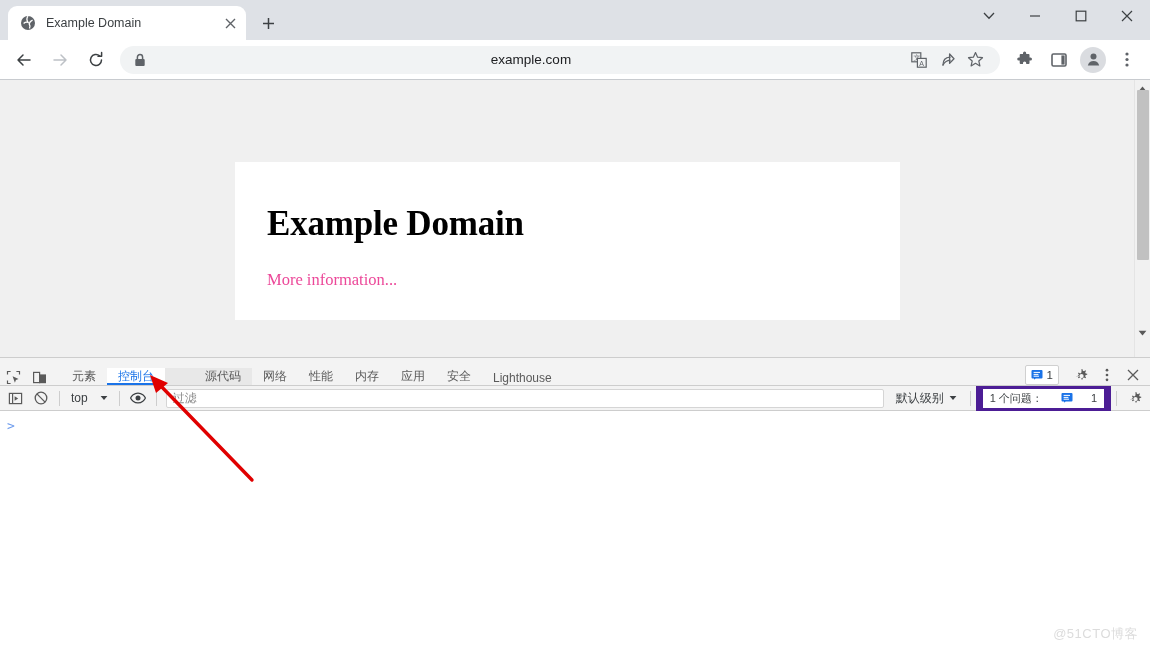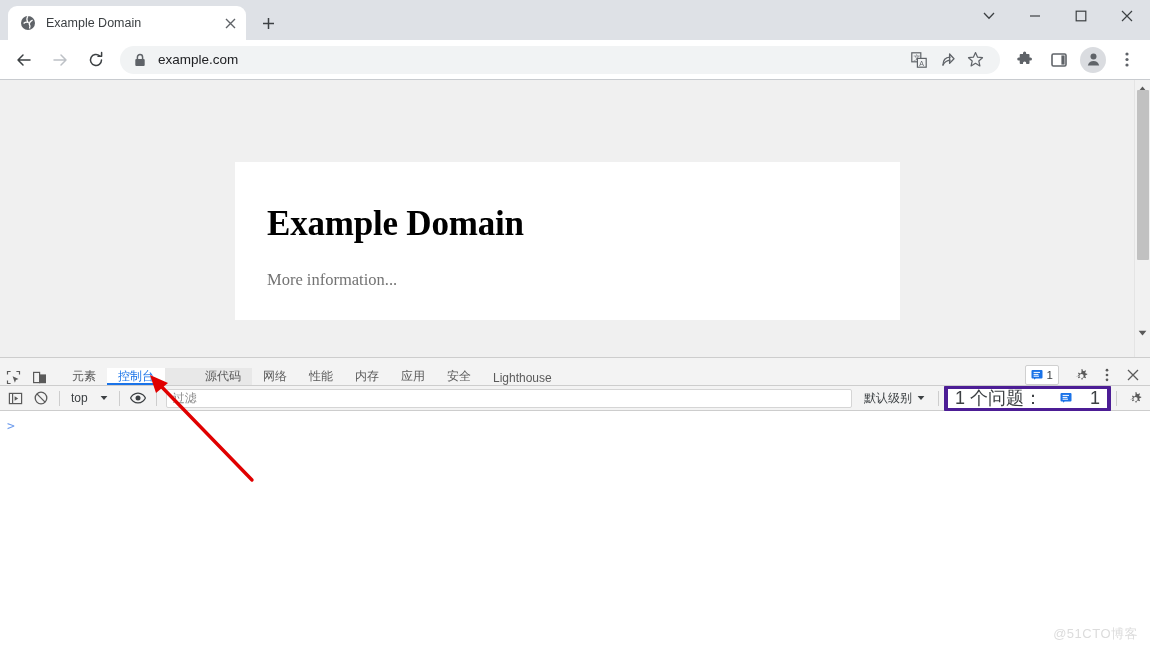--- a/index.html
+++ b/index.html
@@ -128,20 +128,21 @@
     flex: 0 0 16px;
     margin-right: 10px;
     display: block;
   }
   .omnibox-url {
     font-size: 13.5px;
     color: #202124;
     flex: 1 1 auto;
     white-space: nowrap;
     overflow: hidden;
+    text-align: center;
   }
   .omni-action {
     width: 26px;
     height: 26px;
     display: flex;
     align-items: center;
     justify-content: center;
     border-radius: 50%;
     flex: 0 0 26px;
     margin-left: 2px;
@@ -194,21 +195,21 @@
     font-family: "Liberation Serif", serif;
     font-size: 16.5px;
     line-height: 1.42;
     color: #1a1a1a;
     margin: 0 0 22px 0;
     max-width: 600px;
   }
   .page-link {
     font-family: "Liberation Serif", serif;
     font-size: 16.5px;
-    color: #737373;
+    color: #ec4899;
     text-decoration: none;
   }
   
   .scrollbar {
     position: absolute;
     right: 0;
     top: 0;
     width: 16px;
     height: 277px;
     background: #f1f1f1;
@@ -344,28 +345,28 @@
     gap: 5px;
     padding: 0 8px;
     color: #3c4043;
     font-size: 12px;
     white-space: nowrap;
   }
   .issues-chip {
     display: flex;
     align-items: center;
     gap: 18px;
-    border: 4px solid #4c1d95;
+    border: 7px solid #4c1d95;
     border-radius: 2px;
     height: 19px;
     padding: 0 7px;
     background: #fff;
     white-space: nowrap;
     color: #3c4043;
-    font-size: 18px;
+    font-size: 11px;
   }
   .dt-console {
     flex: 1 1 auto;
     background: #ffffff;
     position: relative;
   }
   .console-prompt {
     position: absolute;
     left: 7px;
     top: 7px;

